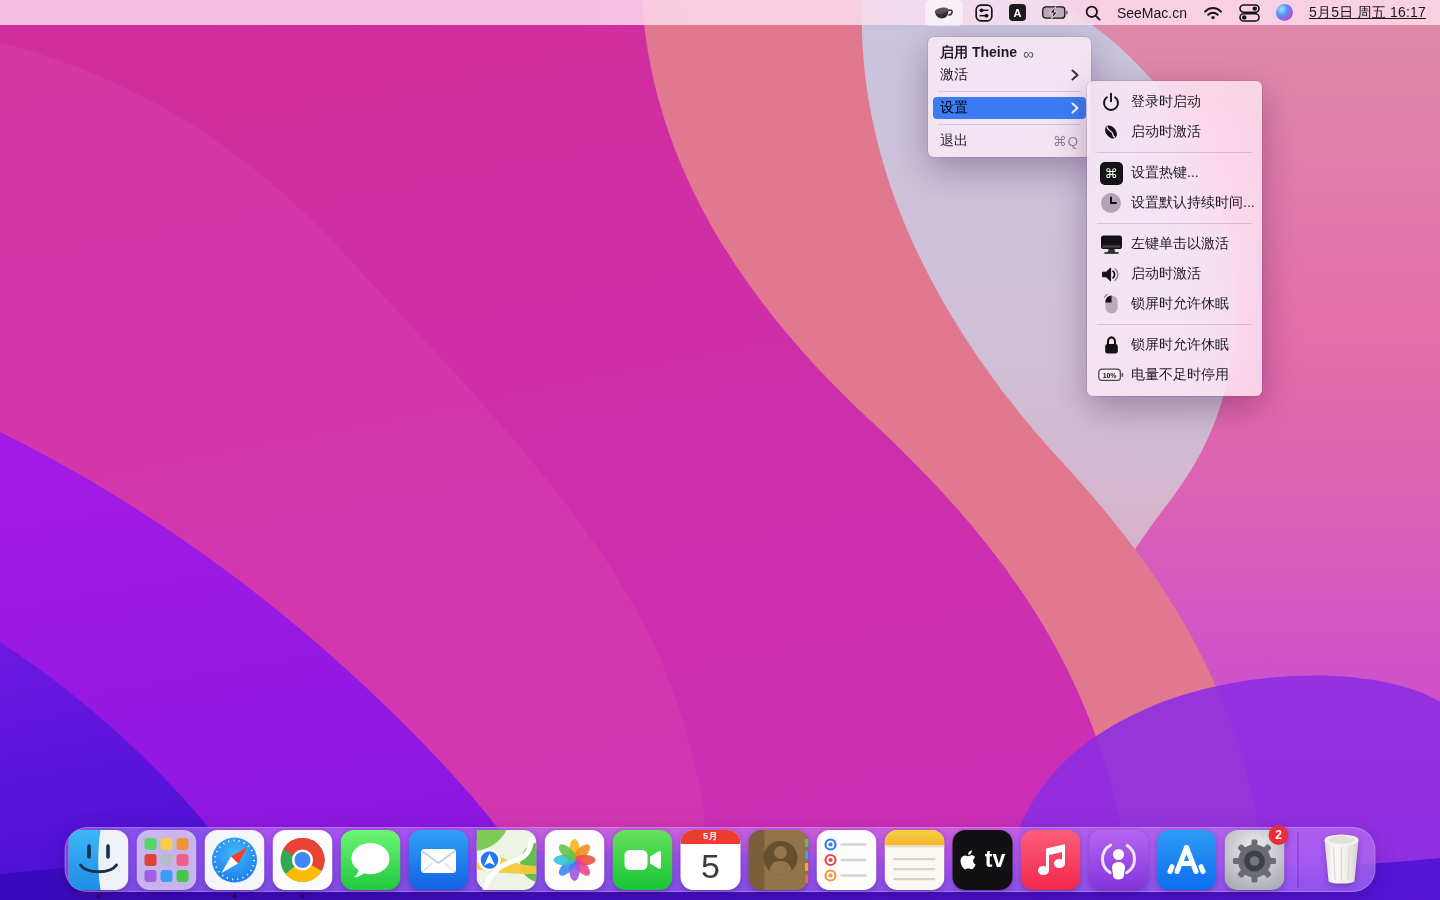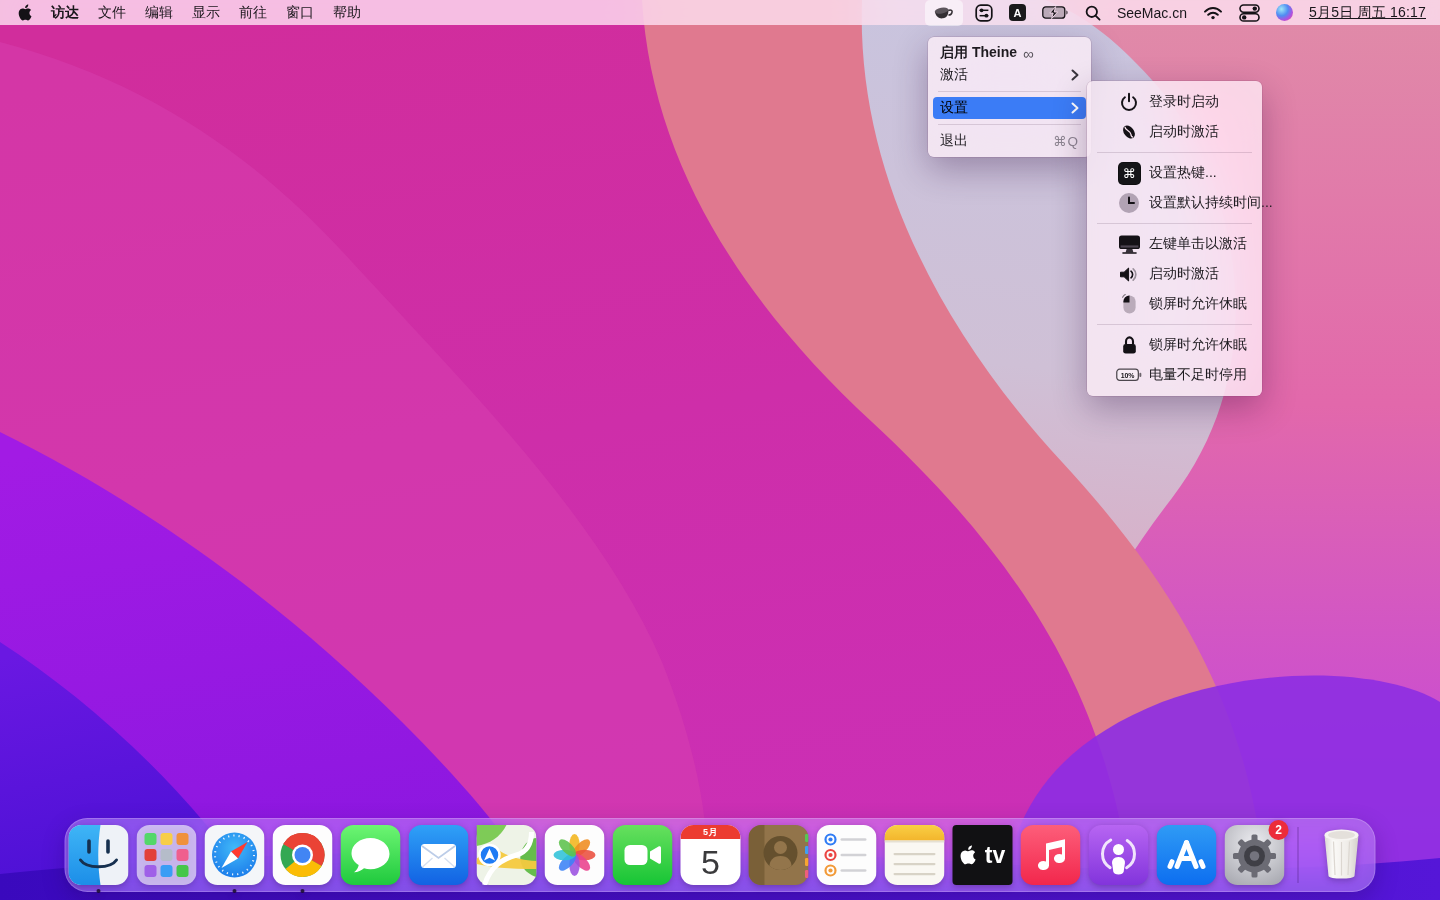--- a/index.html
+++ b/index.html
@@ -39,51 +39,51 @@
   .menu-item{height:22px;display:flex;align-items:center;margin:0 5px;padding:0 7px;
     border-radius:4px;font-size:14px;color:#1d1a1f;white-space:nowrap;}
   .menu-item .inf{margin-left:6px;color:#57525a;font-size:15px;}
   .menu-item.hl{background:#3b7cf6;color:#000000;}
   .menu-item .short{margin-left:auto;color:#8d8591;font-size:13.5px;letter-spacing:1px;}
   .chev{margin-left:auto;display:flex;}
   .msep{height:1px;background:rgba(70,35,70,.16);margin:5px 10px;}
   .bold{font-weight:700;}
 
   .submenu{left:1087px;top:81px;width:175px;padding:6px 0;}
-  .sub-item{height:30px;display:flex;align-items:center;margin:0 23px;padding:0 6px;
+  .sub-item{height:30px;display:flex;align-items:center;margin:0 5px;padding:0 6px;
     border-radius:4px;font-size:14px;color:#1d1a1f;white-space:nowrap;}
   .sub-ic{width:26px;display:flex;align-items:center;justify-content:center;margin-right:7px;flex:none;}
   .cmdkey{width:21px;height:21px;background:#151518;border:1px solid rgba(0,0,0,.3);border-radius:5px;
     color:#fff;font-size:13px;display:flex;align-items:center;justify-content:center;}
   .clockc{width:20px;height:20px;border-radius:50%;background:rgba(45,25,50,.32);
     display:flex;align-items:center;justify-content:center;}
 
   
   .dock{
     position:absolute;bottom:8px;left:50%;transform:translateX(-50%);z-index:20;
-    height:74px;display:flex;align-items:center;gap:8px;padding:0 4px;border-radius:23px;
+    height:65px;display:flex;align-items:center;gap:8px;padding:0 4px;border-radius:23px;
     background:rgba(188,152,233,.5);backdrop-filter:blur(22px) saturate(1.4);
     box-shadow:inset 0 0 0 1px rgba(255,255,255,.2),0 8px 22px rgba(40,8,90,.28);
   }
   .app{width:60px;height:60px;position:relative;flex:none;
     filter:drop-shadow(0 2px 3px rgba(30,8,60,.3));}
   .app svg{display:block;}
   .dot{position:absolute;left:50%;bottom:-8px;transform:translateX(-50%);
     width:4px;height:4px;border-radius:50%;background:rgba(25,12,42,.85);}
   .dock-sep{width:1px;height:56px;background:rgba(66,24,110,.45);margin:0 5px;flex:none;}
   .badge{position:absolute;top:-5px;right:-4px;min-width:20px;height:20px;border-radius:10px;
     background:#ec2c3a;color:#fff;font-size:12px;font-weight:700;
     display:flex;align-items:center;justify-content:center;padding:0 4px;box-sizing:border-box;}
   .cal{width:60px;height:60px;border-radius:13px;background:#fff;overflow:hidden;
     display:flex;flex-direction:column;}
   .cal-top{height:14px;background:#ec3b30;color:#fff;font-size:9px;font-weight:700;
     display:flex;align-items:center;justify-content:center;letter-spacing:.5px;flex:none;}
   .cal-day{flex:1;display:flex;align-items:center;justify-content:center;
     font-size:34px;font-weight:300;color:#3a3a3c;}
-  .atv{width:60px;height:60px;border-radius:4px;background:#111113;
+  .atv{width:60px;height:60px;border-radius:13px;background:#111113;
     display:flex;align-items:center;justify-content:center;gap:8px;}
   .atv span{color:#fff;font-size:23px;font-weight:600;line-height:1;}
 </style>
 </head>
 <body>
 
 <svg class="wallpaper" viewBox="0 0 1440 900" preserveAspectRatio="none">
   <defs>
     <linearGradient id="gBase" x1="0.62" y1="0" x2="0.45" y2="1">
       <stop offset="0" stop-color="#c9c4de"></stop>
@@ -119,35 +119,20 @@
   <path d="M0,0 L862,0 C856,172 942,332 1062,462 C1182,592 1256,722 1266,900 L0,900 Z" fill="#e0798f"></path>
   <path d="M0,0 L642,0 C652,162 742,302 872,422 C1012,552 1112,692 1132,900 L0,900 Z" fill="url(#gMag)"></path>
   <path d="M0,42 C152,82 262,162 352,262 C472,392 602,522 662,662 C702,762 712,842 706,900 L0,900 Z" fill="#d83fb0" opacity="0.5"></path>
   <path d="M0,432 C142,502 282,602 402,722 C472,792 522,852 542,900 L0,900 Z" fill="url(#gPur)"></path>
   <path d="M0,642 C92,702 192,792 262,900 L0,900 Z" fill="url(#gInd)"></path>
   <path d="M1002,900 C1012,802 1062,742 1162,702 C1272,662 1392,672 1440,702 L1440,900 Z" fill="#8d2ee2" opacity="0.9"></path>
   <path d="M0,874 C302,844 702,844 1002,864 C1162,874 1322,870 1440,858 L1440,900 L0,900 Z" fill="url(#gBot)"></path>
 </svg>
 
 <header class="menubar">
-  <div class="mb-left">
-    <span class="status-ic">
-      <svg width="14" height="17" viewBox="0 0 14 17" fill="#141216">
-        <path d="M11.4 9.1c0-2 1.63-2.95 1.7-3-.93-1.36-2.37-1.55-2.88-1.57-1.22-.13-2.39.72-3 .72-.63 0-1.58-.7-2.6-.68-1.34.02-2.57.78-3.26 1.97-1.39 2.41-.36 5.97 1 7.93.66.96 1.45 2.03 2.48 1.99.99-.04 1.37-.64 2.56-.64 1.19 0 1.53.64 2.58.62 1.07-.02 1.74-.97 2.4-1.93.75-1.11 1.06-2.18 1.08-2.24-.03-.01-2.05-.79-2.06-3.17z"></path>
-        <path d="M9.5 2.88c.54-.66.91-1.57.81-2.48-.78.03-1.73.52-2.29 1.18-.5.58-.94 1.5-.83 2.39.87.07 1.77-.44 2.31-1.09z"></path>
-      </svg>
-    </span>
-    <span class="mb-item mb-app">访达</span>
-    <span class="mb-item">文件</span>
-    <span class="mb-item">编辑</span>
-    <span class="mb-item">显示</span>
-    <span class="mb-item">前往</span>
-    <span class="mb-item">窗口</span>
-    <span class="mb-item">帮助</span>
-  </div>
   <div class="mb-right">
     <span class="status-ic cup-wrap">
       <svg width="22" height="16" viewBox="0 0 22 16">
         <g transform="rotate(-10 10 8)">
           <path d="M2.2,5.6 C2.5,10.6 5.3,13.2 9,13.2 C12.7,13.2 15.5,10.6 15.8,5.6 Z" fill="#332e33"></path>
           <ellipse cx="9" cy="5.4" rx="6.9" ry="2.9" fill="#5c555c"></ellipse>
           <path d="M15.6,6.4 C18.7,5.8 19.9,7.5 18.9,9.2 C18.1,10.6 16.4,11.2 15,10.9" fill="none" stroke="#332e33" stroke-width="1.5"></path>
         </g>
       </svg>
     </span>

